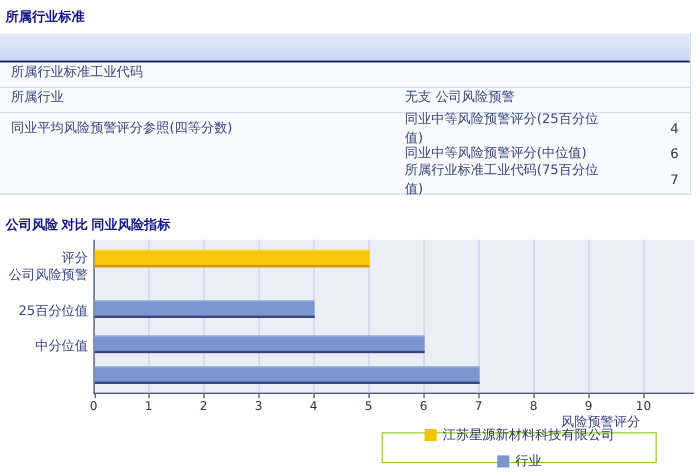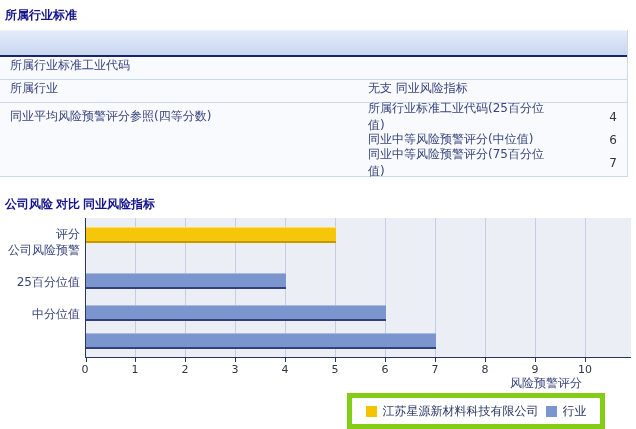--- a/index.html
+++ b/index.html
@@ -41,56 +41,56 @@
   .tickmark { position:absolute; bottom:-5px; width:1px; height:4px; background:#2B3763; }
   .bar { position:absolute; left:0; height:13px; border-top:1px solid; border-bottom:2px solid; z-index:2; }
   .bar.company  { background:#F6C60A; border-top-color:#FFDF66; border-bottom-color:#C99700; }
   .bar.industry { background:#7B96CF; border-top-color:#AABBE2; border-bottom-color:#31407C; }
   .cat-label { position:absolute; left:0; width:80px; text-align:right; line-height:16px; color:#39457F; }
   .cat0 { top:14px; } .cat1 { top:62px; } .cat2 { top:94px; } .cat3 { top:122px; }
   .x-tick { position:absolute; top:151px; width:30px; margin-left:-15px; text-align:center; font-size:11px; color:#2F3545; }
   .x-axis-label { position:absolute; top:163px; right:54px; color:#39457F; }
   .legend {
     position:absolute; top:181px; left:347px; width:248px; height:26px;
-    border:5px solid #84cc16; background:#ffffff;
-    display:flex; align-items:center; justify-content:center; gap:7px;
+    border:1px solid #84cc16; background:#ffffff;
+    display:flex; align-items:center; justify-content:center; gap:7px;flex-direction:column;
   }
   .legend-item { display:flex; align-items:center; gap:6px; color:#2B3763; }
   .swatch { width:11px; height:11px; display:inline-block; }
 </style>
 </head>
 <body>
 
 <div id="title1" class="sec-title">所属行业标准</div>
 
 <div id="table">
   <div class="thead"></div>
 
   <div class="trow">
     <div class="cell-label">所属行业标准工业代码</div>
   </div>
 
   <div class="trow">
     <div class="cell-label">所属行业</div>
-    <div class="cell-value">无支 同业风险指标</div>
+    <div class="cell-value">无支 公司风险预警</div>
   </div>
 
   <div class="group-row">
     <div class="group-label">同业平均风险预警评分参照(四等分数)</div>
     <div class="group-subrows">
       <div class="subrow">
-        <div class="sublabel">所属行业标准工业代码(25百分位值)</div>
+        <div class="sublabel">同业中等风险预警评分(25百分位值)</div>
         <div class="subvalue">4</div>
       </div>
       <div class="subrow">
         <div class="sublabel">同业中等风险预警评分(中位值)</div>
         <div class="subvalue">6</div>
       </div>
       <div class="subrow">
-        <div class="sublabel">同业中等风险预警评分(75百分位值)</div>
+        <div class="sublabel">所属行业标准工业代码(75百分位值)</div>
         <div class="subvalue">7</div>
       </div>
     </div>
   </div>
 </div>
 
 <div class="sec-title" style="top:196px;font-family:Liberation Serif, serif;">公司风险 对比 同业风险指标</div>
 
 <div id="chart">
   <div class="plot" id="plot">

